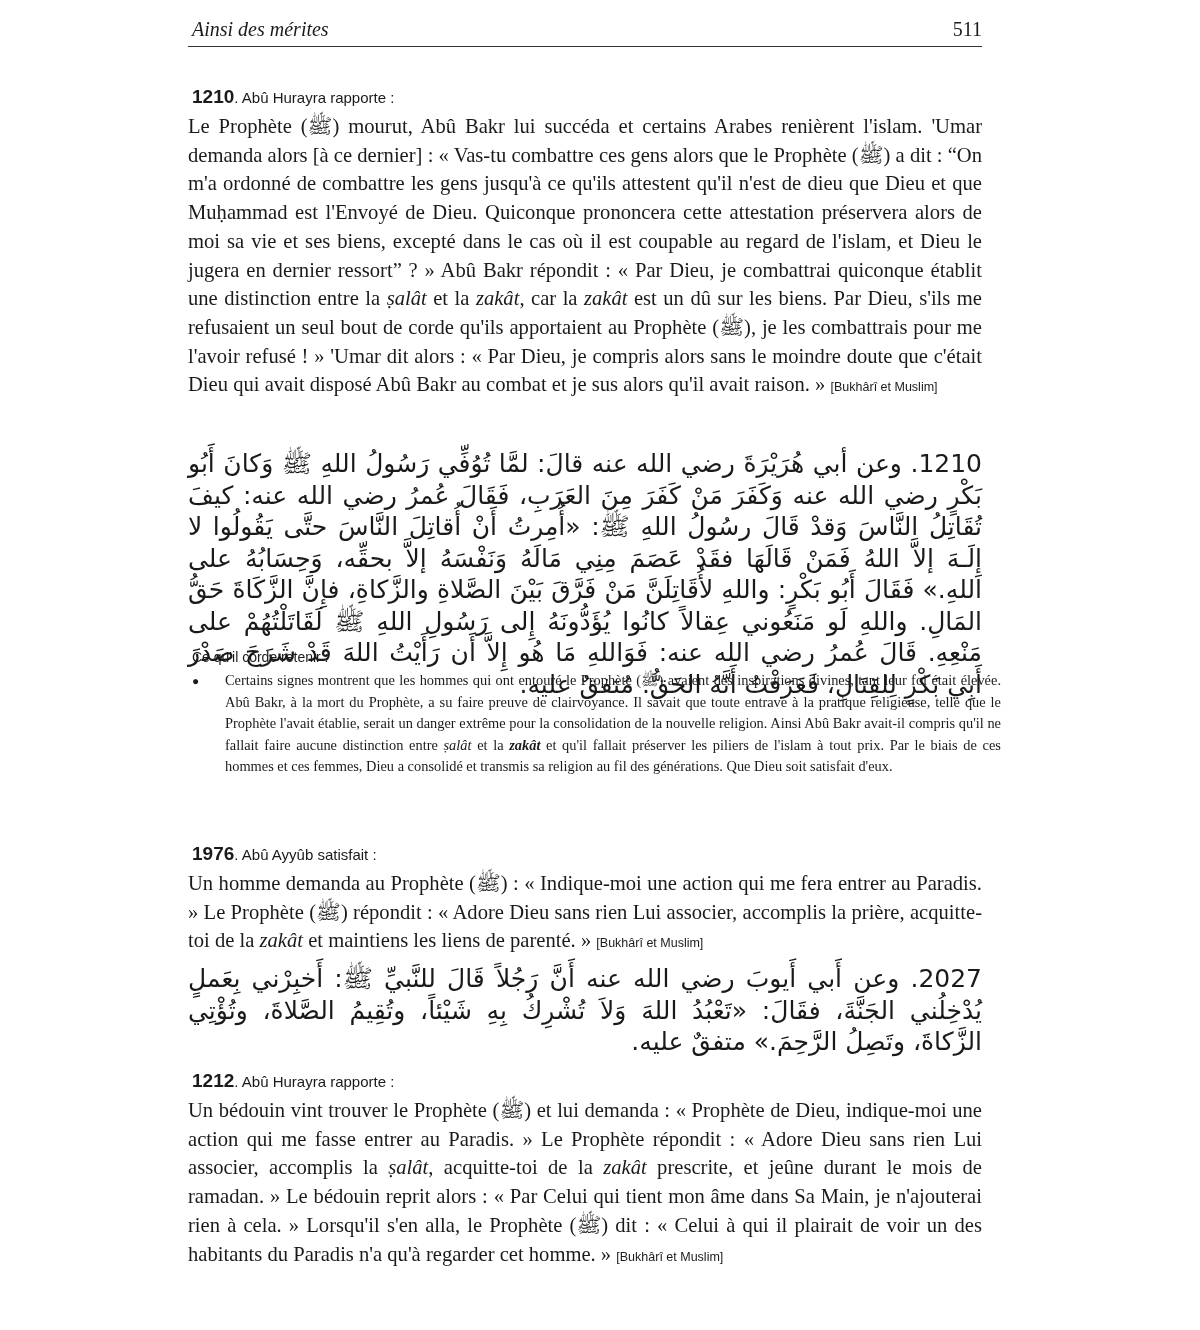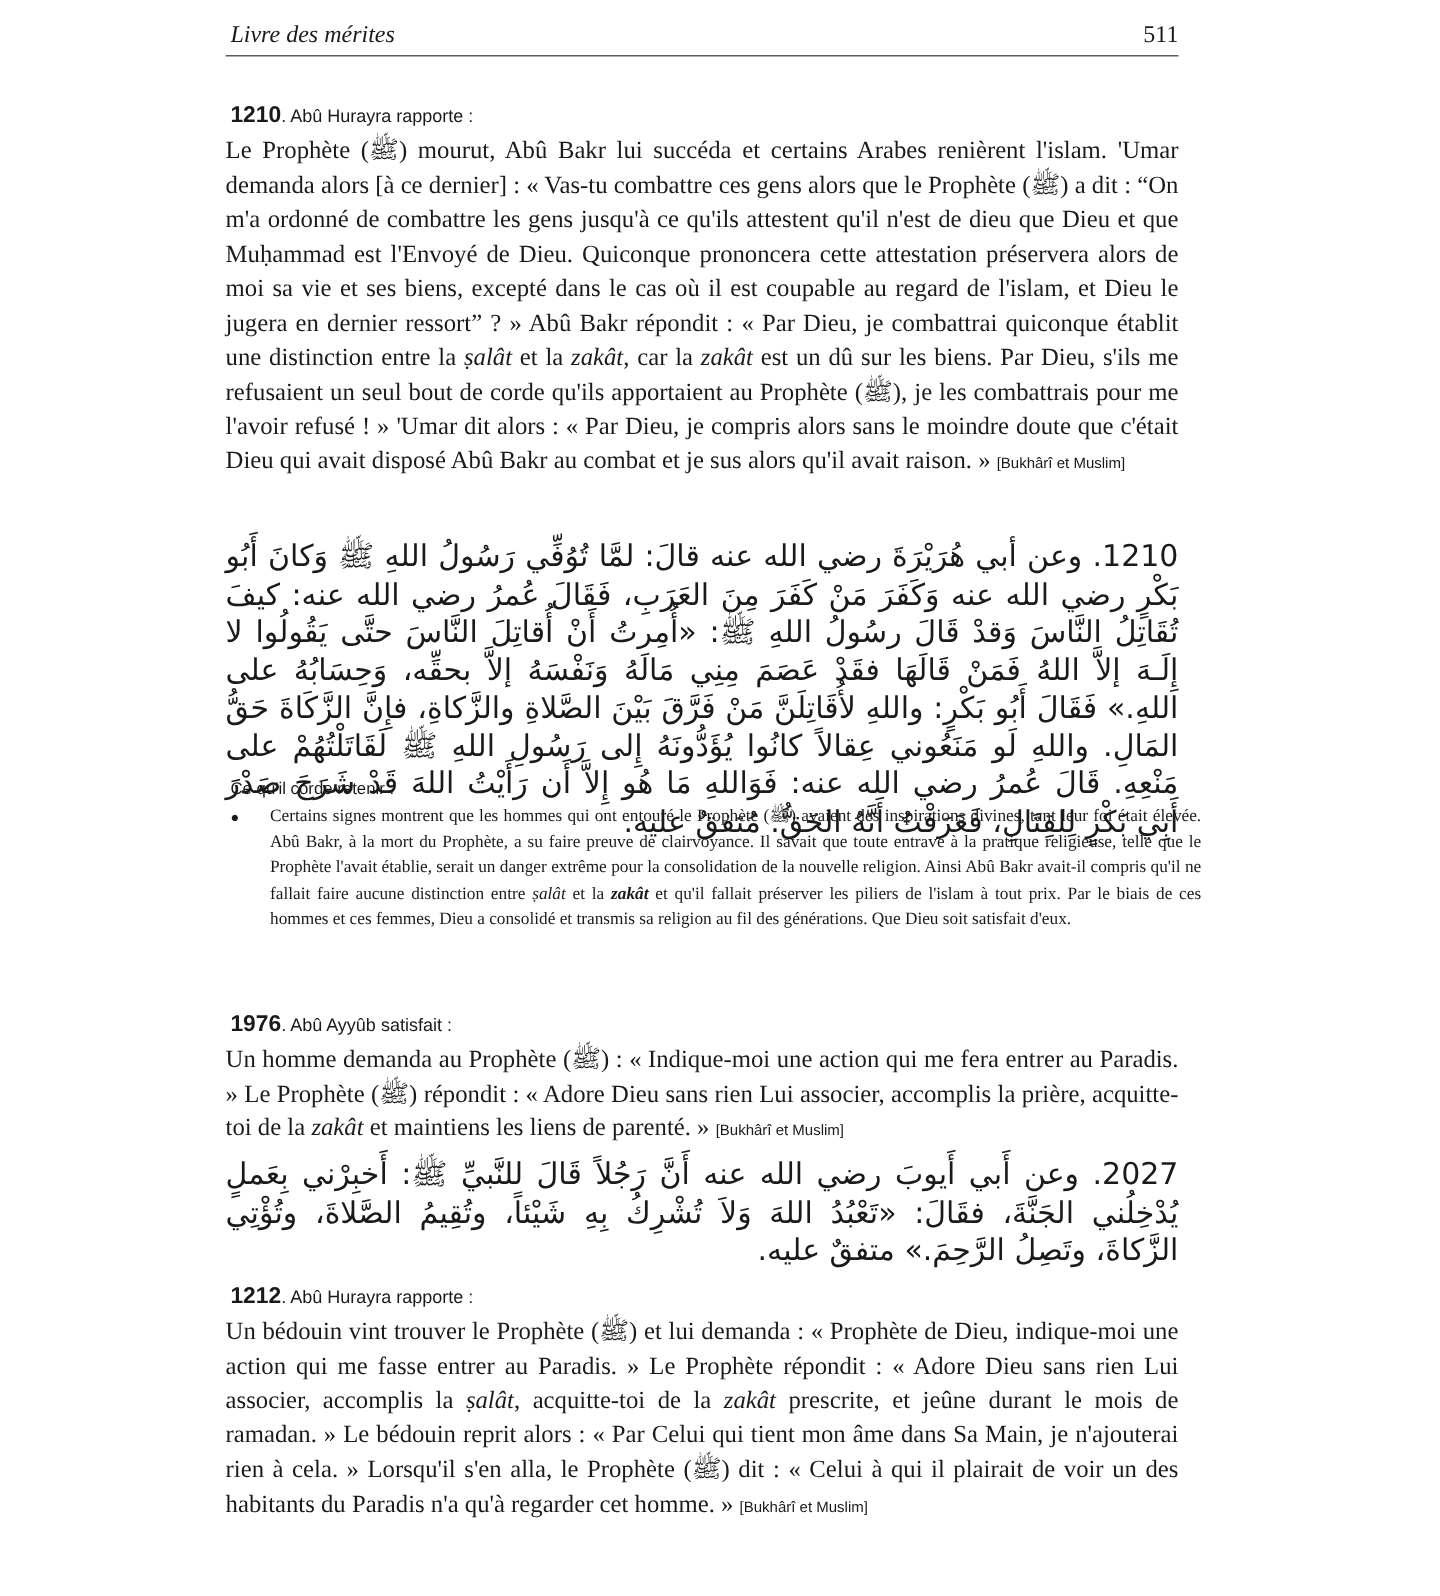--- a/index.html
+++ b/index.html
@@ -22,21 +22,21 @@
     .retain-title { position: absolute; left: 4px; font-family: "Liberation Sans", sans-serif; font-size: 14px; }
     .retain { position: absolute; left: 18px; width: 776px; font-family: "Liberation Serif", serif;
       font-size: 14.4px; line-height: 21.5px; text-align: justify; margin-left: 19px; }
     .bullet { position: absolute; left: 4px; font-size: 12px; }
   </style>
 </head>
 <body>
 
 <div class="page">
   <div class="running-head">
-    <span class="title">Livre des mérites</span>
+    <span class="title">Ainsi des mérites</span>
     <span class="pageno">511</span>
   </div>
   <div class="rule"></div>
 
   <div class="hadith-head" style="top:86px">
     <span class="num">1210</span><span>. Abû Hurayra rapporte :</span>
   </div>
   <div class="fr" style="top:112px">
     <span>Le Prophète (ﷺ) mourut, Abû Bakr lui succéda et certains Arabes renièrent l'islam. 'Umar demanda alors [à ce dernier] : « Vas-tu combattre ces gens alors que le Prophète (ﷺ) a dit : “On m'a ordonné de combattre les gens jusqu'à ce qu'ils attestent qu'il n'est de dieu que Dieu et que Muḥammad est l'Envoyé de Dieu. Quiconque prononcera cette attestation préservera alors de moi sa vie et ses biens, excepté dans le cas où il est coupable au regard de l'islam, et Dieu le jugera en dernier ressort” ? » Abû Bakr répondit : « Par Dieu, je combattrai quiconque établit une distinction entre la </span><i>ṣalât</i><span> et la </span><i>zakât</i><span>, car la </span><i>zakât</i><span> est un dû sur les biens. Par Dieu, s'ils me refusaient un seul bout de corde qu'ils apportaient au Prophète (ﷺ), je les combattrais pour me l'avoir refusé ! » 'Umar dit alors : « Par Dieu, je compris alors sans le moindre doute que c'était Dieu qui avait disposé Abû Bakr au combat et je sus alors qu'il avait raison. » </span><span class="src">[Bukhârî et Muslim]</span>
   </div>

